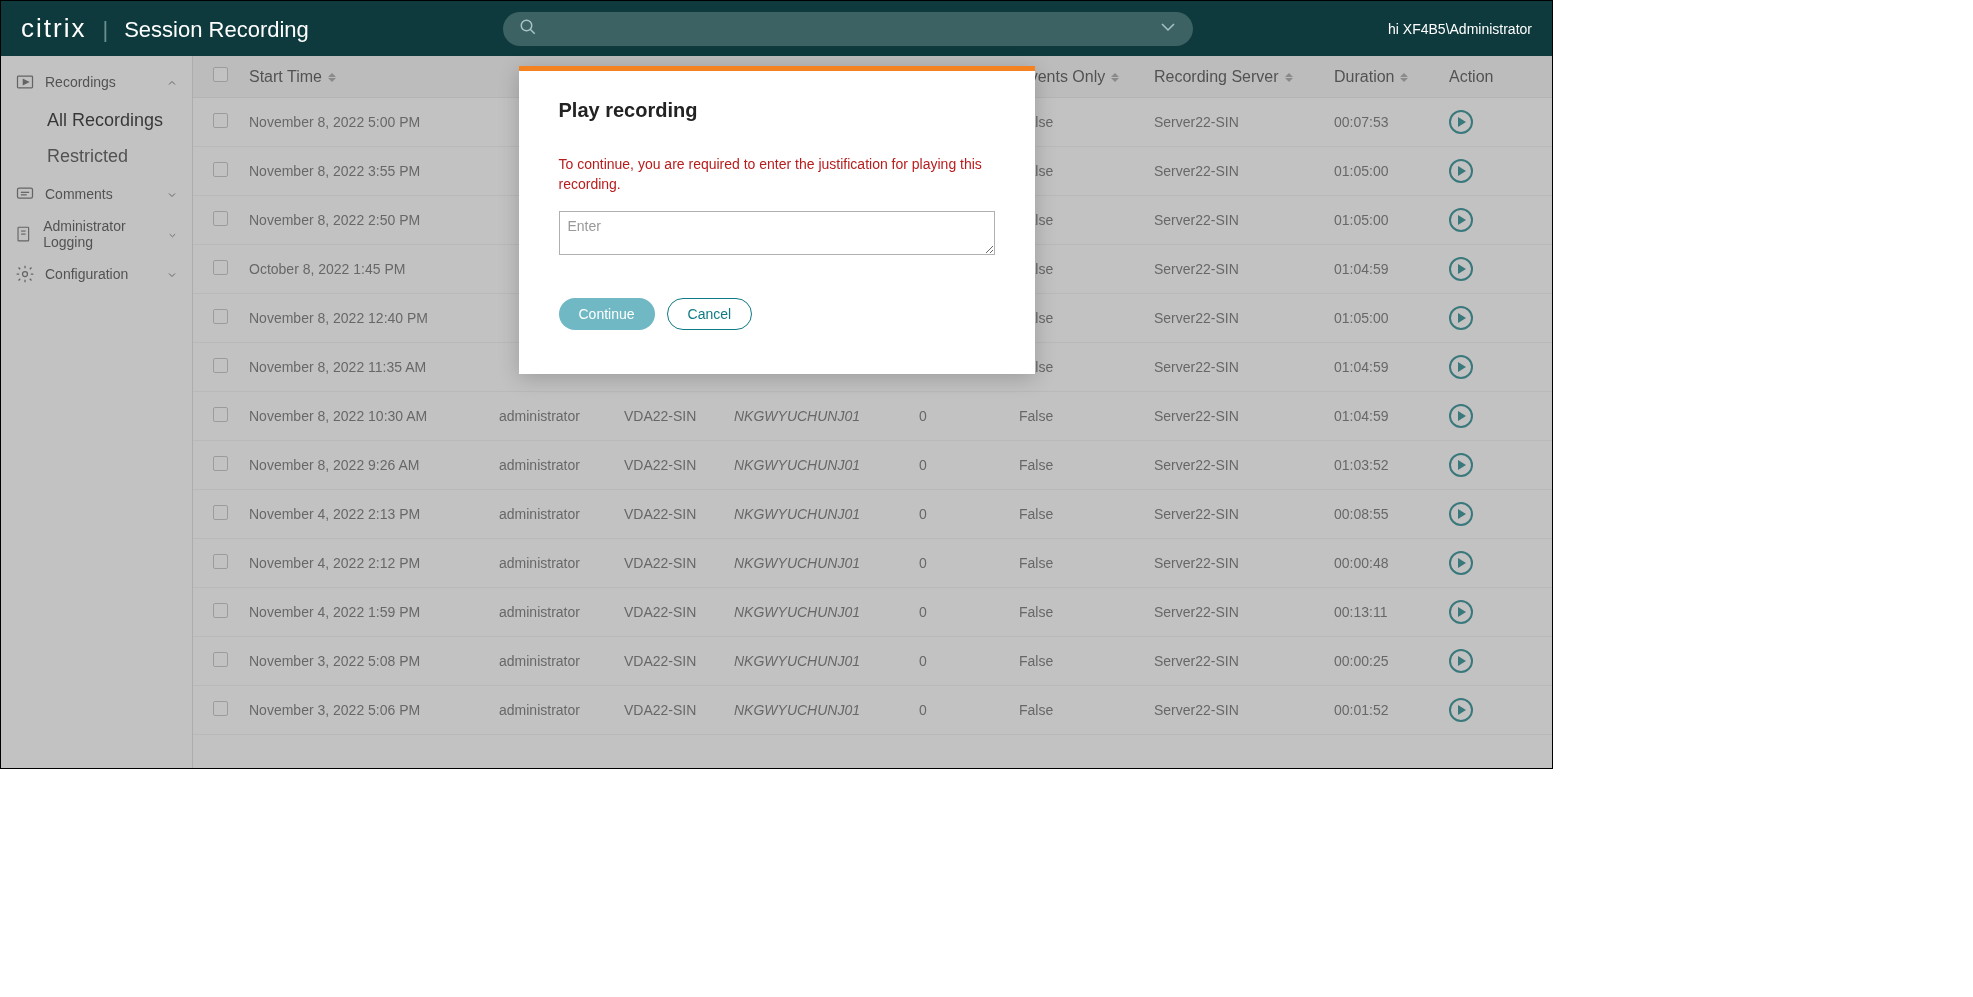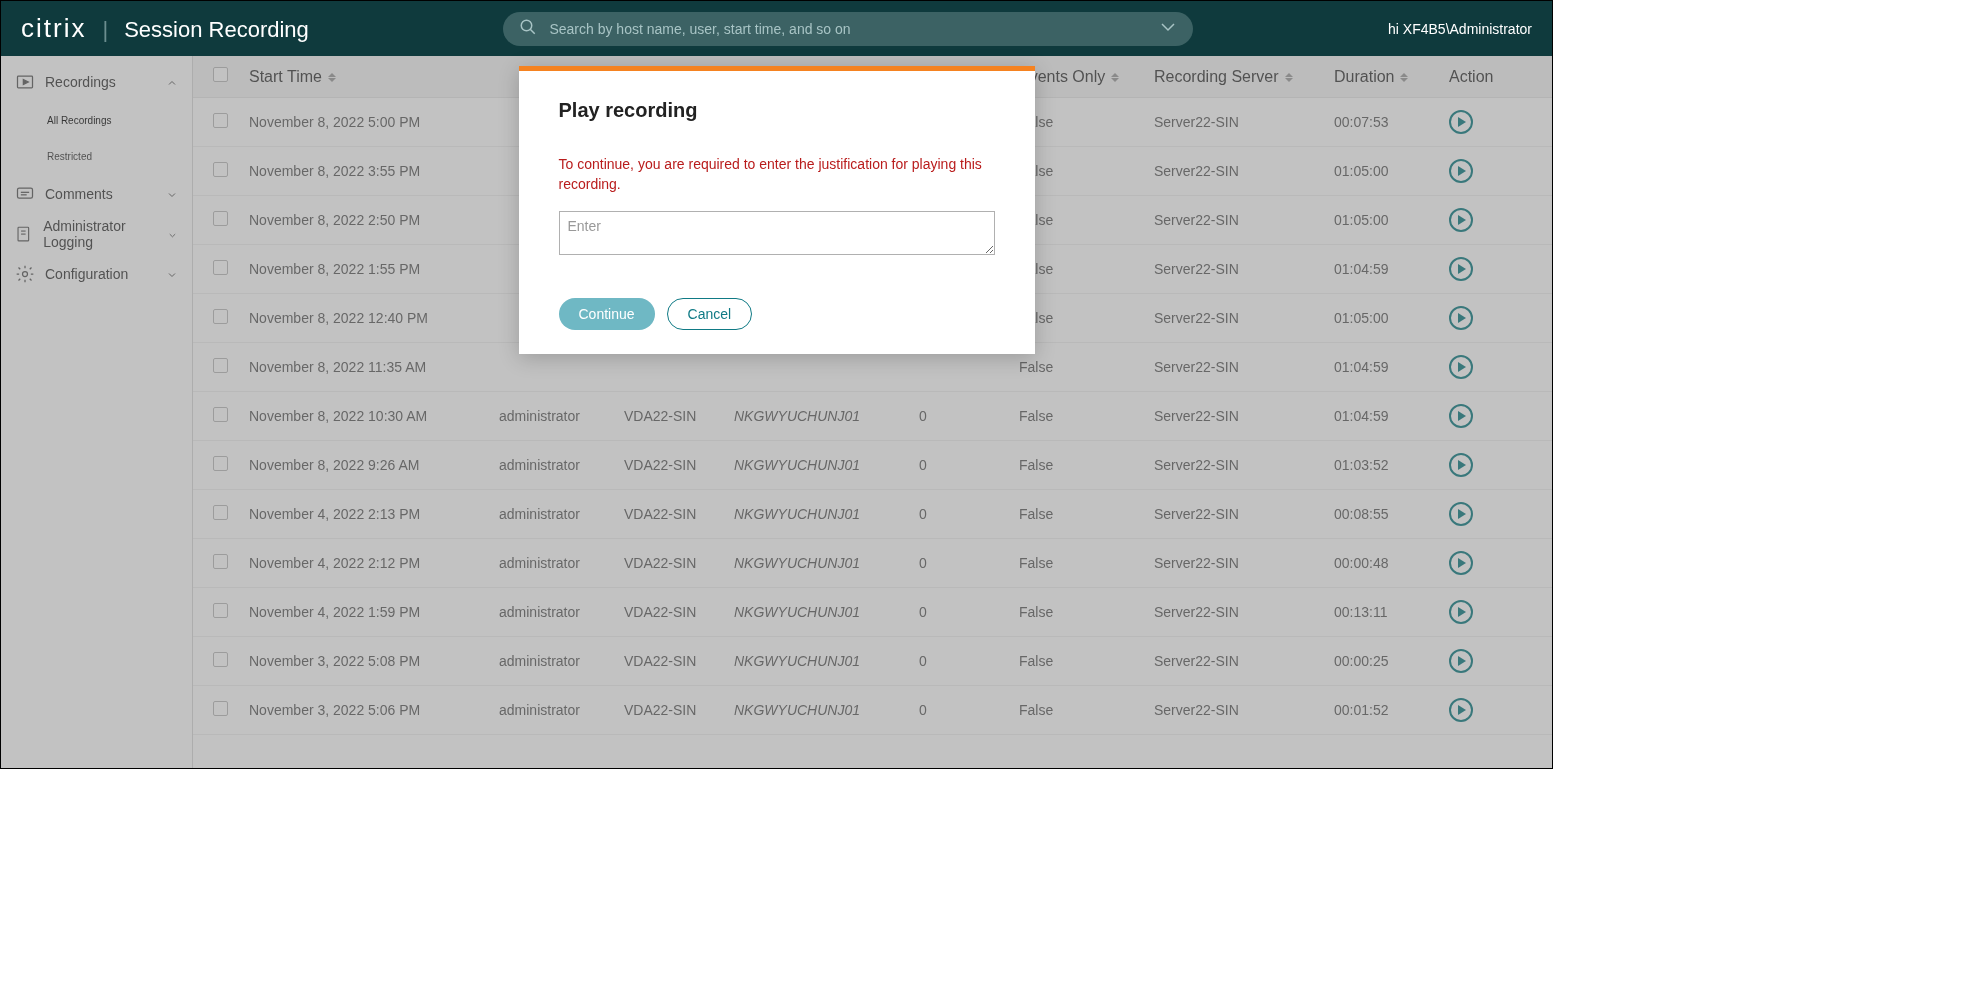--- a/index.html
+++ b/index.html
@@ -16,21 +16,21 @@
 .search input { flex: 1; background: transparent; border: none; outline: none; color: #c8d8d8; font-size: 14px; margin-left: 12px; }
 .search input::placeholder { color: #a8c4c5; }
 .search .chev { margin-left: auto; }
 .userinfo { color: #fff; font-size: 14px; }
 .body { display: flex; height: calc(100% - 55px); }
 .sidebar { width: 192px; background: #fff; border-right: 1px solid #d9d9d9; padding-top: 6px; }
 .side-item { display: flex; align-items: center; height: 40px; padding: 0 14px; cursor: pointer; color: #333; font-size: 14px; }
 .side-item .ico { width: 20px; height: 20px; margin-right: 10px; display: flex; align-items: center; justify-content: center; }
 .side-item .ico svg { stroke: #555; fill: none; stroke-width: 1.5; }
 .side-item .chev { margin-left: auto; width: 12px; height: 12px; }
-.side-sub { padding-left: 46px; height: 36px; display: flex; align-items: center; font-size: 10px; color: #333; cursor: pointer; }
+.side-sub { padding-left: 46px; height: 36px; display: flex; align-items: center; font-size: 18px; color: #333; cursor: pointer; }
 .side-sub.active { color: #000; font-weight: 500; }
 .content { flex: 1; background: #fff; overflow: hidden; display: flex; flex-direction: column; }
 .table-head { display: flex; align-items: center; height: 42px; background: #f5f5f5; border-bottom: 1px solid #e6e6e6; padding-left: 20px; font-size: 16px; color: #333; }
 .table-row { display: flex; align-items: center; height: 49px; border-bottom: 1px solid #eee; padding-left: 20px; font-size: 14px; color: #5a5a5a; }
 .col-check { width: 36px; }
 .col-start { width: 250px; }
 .col-user { width: 125px; }
 .col-host { width: 110px; }
 .col-client { width: 185px; font-style: italic; }
 .col-events { width: 100px; }
@@ -39,21 +39,21 @@
 .col-duration { width: 115px; }
 .col-action { width: 60px; text-align: left; }
 .checkbox { width: 15px; height: 15px; border: 1px solid #bbb; border-radius: 2px; background: #fff; display: inline-block; }
 .sort { display: inline-flex; flex-direction: column; margin-left: 6px; vertical-align: middle; }
 .sort span { width: 0; height: 0; border-left: 4px solid transparent; border-right: 4px solid transparent; }
 .sort .up { border-bottom: 4px solid #999; margin-bottom: 1px; }
 .sort .down { border-top: 4px solid #999; }
 .play-btn { width: 24px; height: 24px; border: 2px solid #07787f; border-radius: 50%; display: inline-flex; align-items: center; justify-content: center; cursor: pointer; }
 .play-btn::after { content: ""; width: 0; height: 0; border-left: 8px solid #07787f; border-top: 5px solid transparent; border-bottom: 5px solid transparent; margin-left: 2px; }
 .overlay { position: absolute; inset: 55px 0 0 0; background: rgba(120,120,120,0.45); }
-.modal { position: absolute; top: 65px; left: 50%; transform: translateX(-50%); width: 516px; background: #fff; border-top: 5px solid #f58220; box-shadow: 0 4px 20px rgba(0,0,0,0.2); padding: 28px 40px 24px 40px; }
+.modal { position: absolute; top: 65px; left: 50%; transform: translateX(-50%); width: 516px; background: #fff; border-top: 5px solid #f58220; box-shadow: 0 4px 20px rgba(0,0,0,0.2); padding: 28px 40px 44px 40px; }
 .modal h2 { font-size: 20px; font-weight: 600; color: #222; margin-bottom: 32px; }
 .modal p { font-size: 14px; color: #b91c1c; line-height: 1.45; margin-bottom: 16px; }
 .modal textarea { width: 100%; height: 44px; border: 1px solid #b0b0b0; padding: 6px 8px; font-size: 14px; resize: both; font-family: inherit; outline: none; }
 .modal textarea::placeholder { color: #999; }
 .modal-actions { margin-top: 40px; display: flex; gap: 12px; }
 .btn { height: 32px; padding: 0 20px; border-radius: 16px; font-size: 14px; cursor: pointer; display: inline-flex; align-items: center; justify-content: center; }
 .btn-primary { background: #6fb8c4; color: #fff; border: none; }
 .btn-secondary { background: #fff; color: #0f7a85; border: 1.5px solid #0f7a85; }
 </style>
 </head>
@@ -67,21 +67,20 @@
       <span class="brand-product">Session Recording</span>
     </div>
     <div class="search-wrap">
       <div class="search">
         <span>
           <svg viewBox="0 0 24 24">
               <circle cx="10" cy="10" r="7"></circle>
               <line x1="15" y1="15" x2="21" y2="21"></line>
             </svg>
         </span>
-        <input type="text" placeholder="Search by host name, user, start time, and so on" style="">
         <span class="chev">
           <svg width="18" height="18" viewBox="0 0 24 24" stroke="#a8c4c5" fill="none" stroke-width="2">
               <polyline points="4 8 12 16 20 8"></polyline>
             </svg>
         </span>
       </div>
     </div>
     <div class="userinfo">hi XF4B5\Administrator</div>
   </div>
 
@@ -206,21 +205,21 @@
             <div class="col-host"></div>
             <div class="col-client"></div>
             <div class="col-events"></div>
             <div class="col-eventsonly">False</div>
             <div class="col-server">Server22-SIN</div>
             <div class="col-duration">01:05:00</div>
             <div class="col-action"><span class="play-btn"></span></div>
           </div>
           <div class="table-row">
             <div class="col-check"><span class="checkbox"></span></div>
-            <div class="col-start">November 8, 2022 1:55 PM</div>
+            <div class="col-start">October 8, 2022 1:45 PM</div>
             <div class="col-user"></div>
             <div class="col-host"></div>
             <div class="col-client"></div>
             <div class="col-events"></div>
             <div class="col-eventsonly">False</div>
             <div class="col-server">Server22-SIN</div>
             <div class="col-duration">01:04:59</div>
             <div class="col-action"><span class="play-btn"></span></div>
           </div>
           <div class="table-row">

